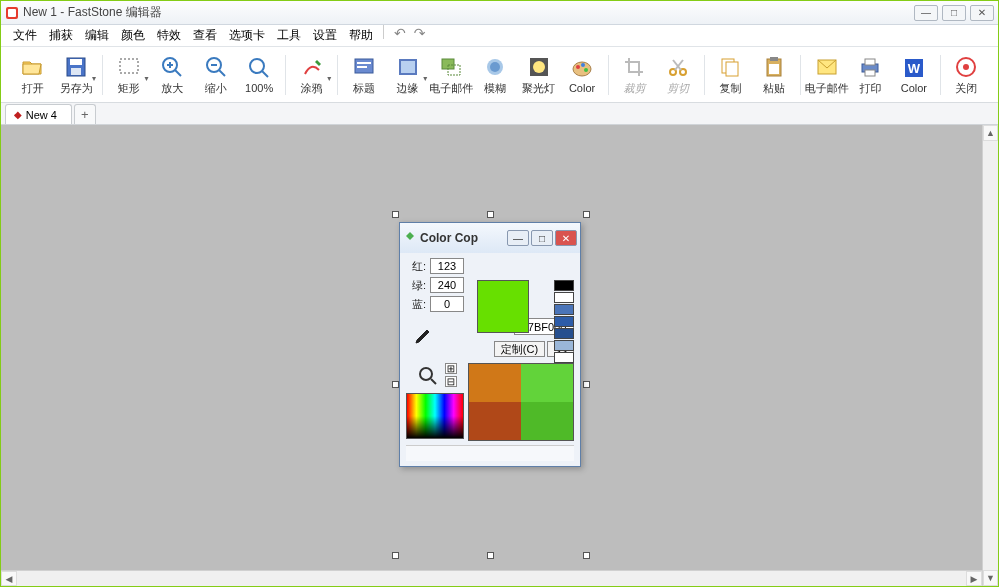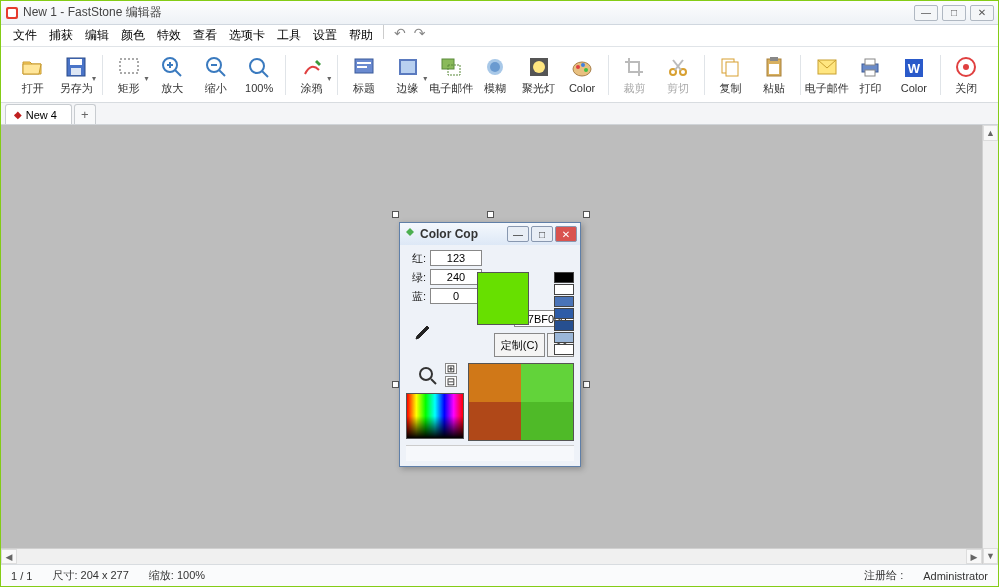--- a/index.html
+++ b/index.html
@@ -16,21 +16,21 @@
 .menubar { height: 22px; display: flex; align-items: flex-start; padding: 0 6px; border-bottom: 1px solid #e0e4e8; font-size: 12px; gap: 0; }
 .menubar .menu-item { padding: 2px 6px; cursor: pointer; }
 .menubar .sep { width: 1px; height: 14px; background: #ccc; margin: 0 4px; }
 .menubar .undo-icons { display:flex; gap:8px; margin-left:6px; color:#888; }
 .menubar .undo-icons span { cursor:pointer; font-size:14px; }
 
 .toolbar { height: 56px; background: #fff; border-bottom: 1px solid #d8dce0; display: flex; align-items: center; padding: 2px 10px; gap: 0; }
 .tool-btn { display: flex; flex-direction: column; align-items: center; justify-content: center; width: 44px; height: 50px; cursor: pointer; border-radius: 3px; position:relative; }
 .tool-btn .icon { width: 26px; height: 26px; display: flex; align-items: center; justify-content: center; }
 .tool-btn .lbl { font-size: 11px; color: #333; margin-top: 1px; white-space:nowrap; }
-.tool-btn.dim .lbl { color:#aaa; }
+.tool-btn.dim .lbl { color:#aaa;font-style:italic; }
 .tool-btn .dd { position:absolute; right:2px; bottom:17px; font-size:8px; color:#666; }
 .tool-sep { width: 1px; height: 40px; background: #e0e4e8; margin: 0 4px; }
 
 .tabstrip { height: 22px; background: #f4f5f7; border-bottom: 1px solid #d0d4d8; display: flex; align-items: flex-end; padding-left: 4px; }
 .tab { height: 20px; padding: 0 14px 0 8px; background: #fff; border: 1px solid #c8ccd0; border-bottom: none; border-radius: 3px 3px 0 0; font-size: 11px; display: flex; align-items: center; gap:4px; cursor:pointer; }
 .tab .dot { color:#c02020; font-size:10px; }
 .tab-add { width: 22px; height: 20px; border: 1px solid #c8ccd0; border-bottom:none; background:#f8f9fa; margin-left:2px; display:flex; align-items:center; justify-content:center; font-size:13px; color:#666; cursor:pointer; border-radius:3px 3px 0 0; }
 
 .canvas-area { flex: 1; background: #bdbdbd; position: relative; overflow: hidden; }
 .vscroll { position:absolute; right:0; top:0; bottom:0; width:16px; background:#f0f0f0; border-left:1px solid #d0d0d0; }
@@ -41,41 +41,41 @@
 .hscroll .thumb-l, .hscroll .thumb-r { width:16px; height:100%; display:flex; align-items:center; justify-content:center; font-size:9px; color:#666; background:#f8f8f8; border:1px solid #ddd; cursor:pointer;}
 .hscroll .thumb-l { position:absolute; left:0; }
 .hscroll .thumb-r { position:absolute; right:0; }
 
 
 .sel-box { position:absolute; left:395px; top:90px; width:190px; height:340px; }
 .sel-handle { width:7px; height:7px; background:#fff; border:1px solid #555; position:absolute; }
 
 
 .cc-window { position:absolute; left:398px; top:97px; width:182px; background: linear-gradient(#ecf3fc,#e6eef9); border:1px solid #5f7fa8; box-shadow: 2px 2px 6px rgba(0,0,0,0.25); font-size:11px; }
-.cc-title { height:22px; background: linear-gradient(#f4f8fd,#dde8f6); display:flex; align-items:center; padding:8px 3px; }
+.cc-title { height:30px; background: linear-gradient(#f4f8fd,#dde8f6); display:flex; align-items:center; padding:8px 3px; }
 .cc-title .icon { width:14px; height:14px; margin-right:3px; }
 .cc-title .t { flex:1; font-size:12px; color:#333; font-weight:bold; }
 .cc-title .btns { display:flex; gap:2px;}
 .cc-title .btns span { width:22px; height:16px; border:1px solid #8898b0; border-radius:2px; display:flex; align-items:center; justify-content:center; font-size:10px; cursor:pointer; }
 .cc-title .min { background:#e8eef6; color:#333;}
 .cc-title .max { background:#e8eef6; color:#333;}
 .cc-title .close { background:#d9534f; color:#fff; border-color:#a83a36;}
 
 .cc-body { padding:5px 6px; background:#eef2f8; }
 .cc-row { display:flex; align-items:center; gap:4px; margin-bottom:3px; }
 .cc-row label { width:20px; text-align:right; color:#222; }
-.cc-row input { width:52px; height:16px; font-size:11px; border:1px solid #888; text-align:center; background:#fff;}
+.cc-row input { width:34px; height:16px; font-size:11px; border:1px solid #888; text-align:center; background:#fff;}
 .cc-preview { width:52px; height:53px; border:1px solid #555; background:#67e000; position:absolute; left:77px; top:27px;}
 .cc-swatches { position:absolute; right:6px; top:27px; display:flex; flex-direction:column; gap:1px; }
 .cc-swatches span { width:20px; height:11px; border:1px solid #444; display:block; }
 .cc-eyedrop { margin-top:6px; display:flex; align-items:center; justify-content:space-between; }
 .cc-eyedrop .eye { width:30px; height:26px; display:flex; align-items:center; justify-content:center; cursor:pointer; }
 .cc-hex { width:60px; height:17px; border:1px solid #888; font-size:11px; text-align:center; background:#fff; }
 .cc-custom { display:flex; gap:2px; margin-top:3px; justify-content:flex-end; }
-.cc-custom button { font-size:11px; height:24px; padding:0 6px; border:1px solid #888; background:#f4f4f4; cursor:pointer; }
+.cc-custom button { font-size:11px; height:16px; padding:0 6px; border:1px solid #888; background:#f4f4f4; cursor:pointer; }
 .cc-magnify-row { display:flex; align-items:flex-start; gap:4px; margin-top:6px; }
 .cc-mag { width:30px; height:26px; display:flex; align-items:center; justify-content:center; cursor:pointer; }
 .cc-plusminus { display:flex; flex-direction:column; gap:2px; font-size:10px; }
 .cc-plusminus span { width:12px; height:11px; border:1px solid #888; display:flex; align-items:center; justify-content:center; cursor:pointer; background:#fff; line-height:1;}
 .cc-bigprev { flex:1; height:78px; display:grid; grid-template-columns:1fr 1fr; grid-template-rows:1fr 1fr; border:1px solid #555;}
 .cc-bigprev div:nth-child(1){background:#d07818;}
 .cc-bigprev div:nth-child(2){background:#62d33a;}
 .cc-bigprev div:nth-child(3){background:#b04818;}
 .cc-bigprev div:nth-child(4){background:#4fba28;}
 .cc-spectrum { width:58px; height:46px; border:1px solid #555; background: linear-gradient(90deg, #f00,#ff0,#0f0,#0ff,#00f,#f0f,#f00), linear-gradient(#fff,transparent 50%,#000); background-blend-mode: multiply; margin-top:4px;}
@@ -437,26 +437,14 @@
     <div class="vscroll">
       <div class="thumb-up">▲</div>
       <div class="thumb-down">▼</div>
     </div>
     <div class="hscroll">
       <div class="thumb-l">◀</div>
       <div class="thumb-r">▶</div>
     </div>
   </div>
 
-  <div class="statusbar">
-    <span>1 / 1</span>
-    <span>
-      <span>尺寸:</span> <span>204 x 277</span>
-    </span>
-    <span>
-      <span>缩放:</span> <span>100%</span>
-    </span>
-    <span class="spacer"></span>
-    <span>注册给 :</span>
-    <span>Administrator</span>
-  </div>
 
 </div>
 
 </body></html>

